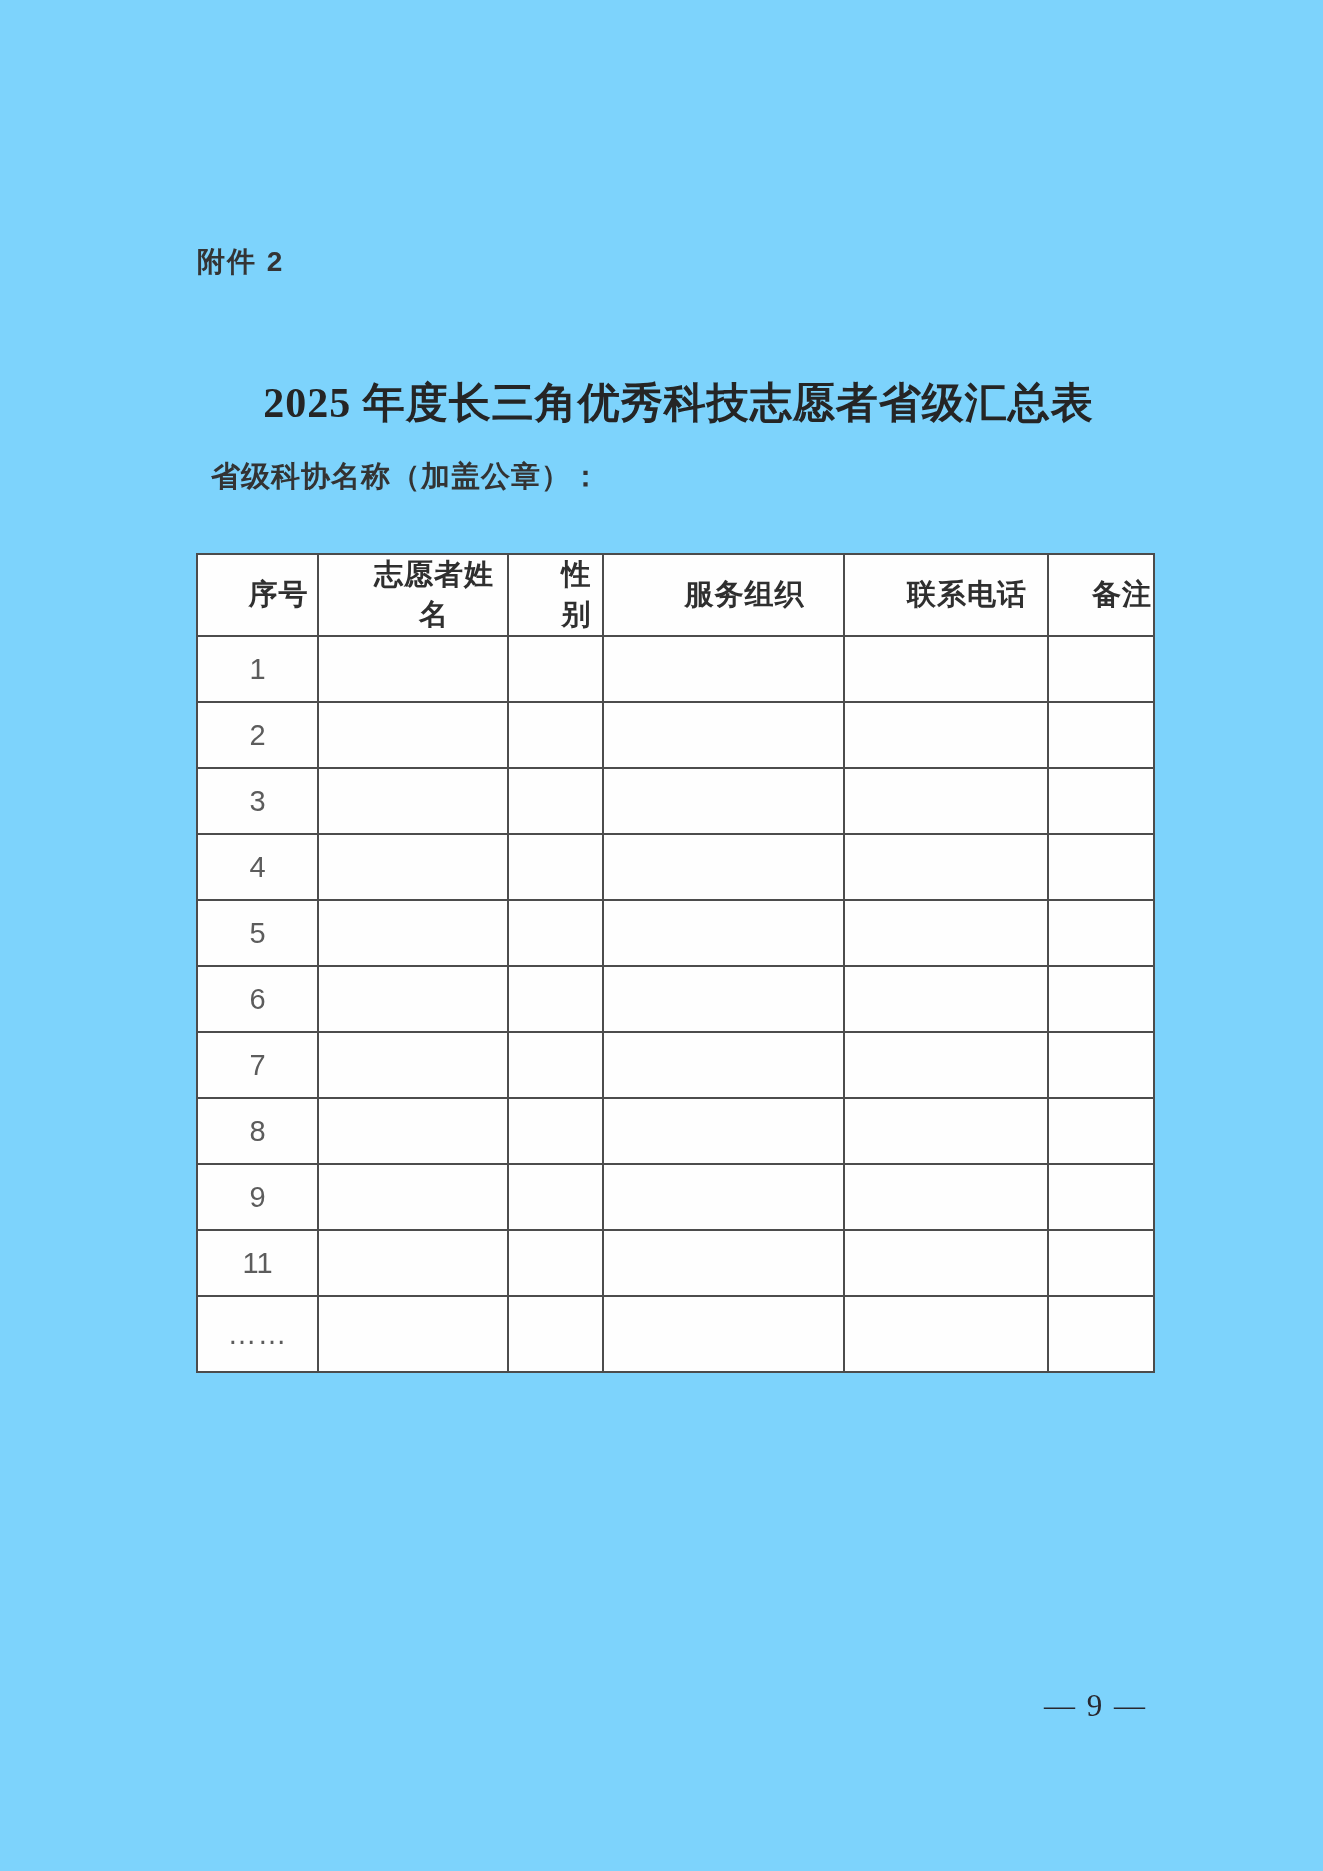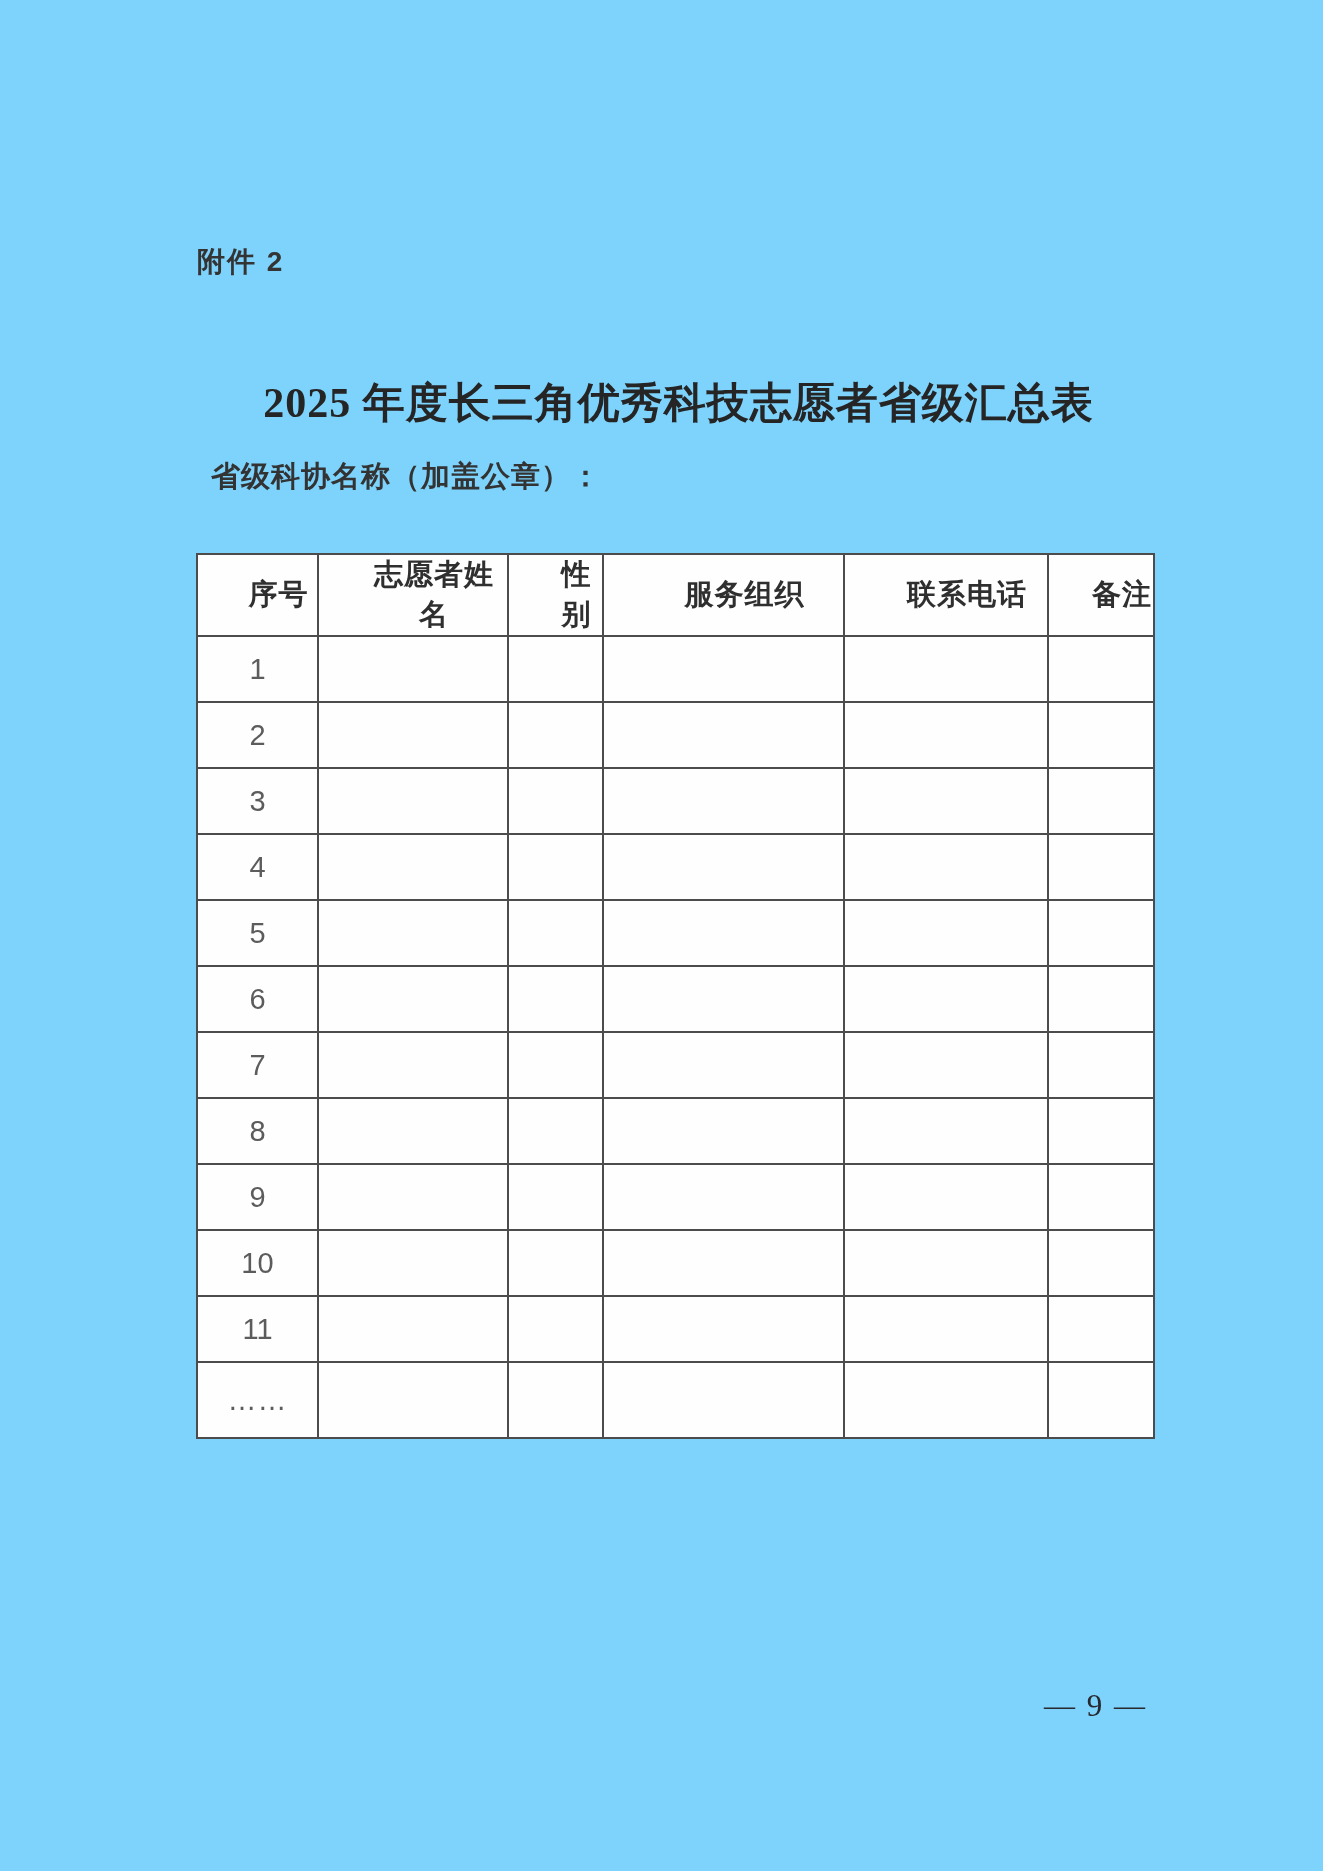--- a/index.html
+++ b/index.html
@@ -192,28 +192,20 @@
         </tr>
         <tr>
           <td>9</td>
           <td></td>
           <td></td>
           <td></td>
           <td></td>
           <td></td>
         </tr>
         <tr>
-          <td>10</td>
-          <td></td>
-          <td></td>
-          <td></td>
-          <td></td>
-          <td></td>
-        </tr>
-        <tr>
           <td>11</td>
           <td></td>
           <td></td>
           <td></td>
           <td></td>
           <td></td>
         </tr>
         <tr class="last-row">
           <td>……</td>
           <td></td>

